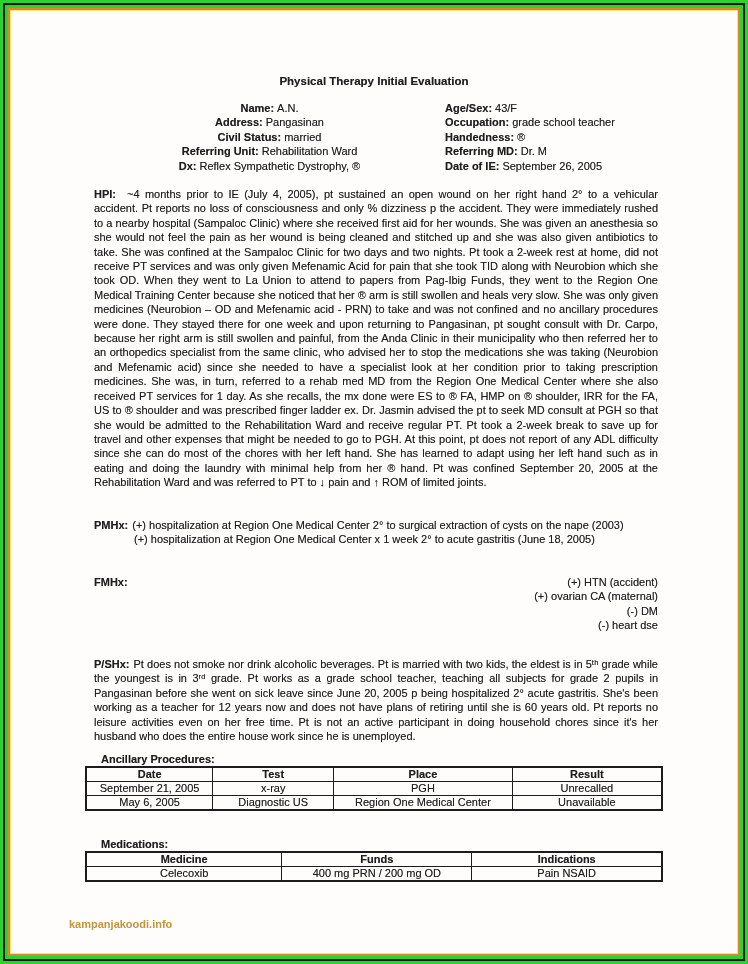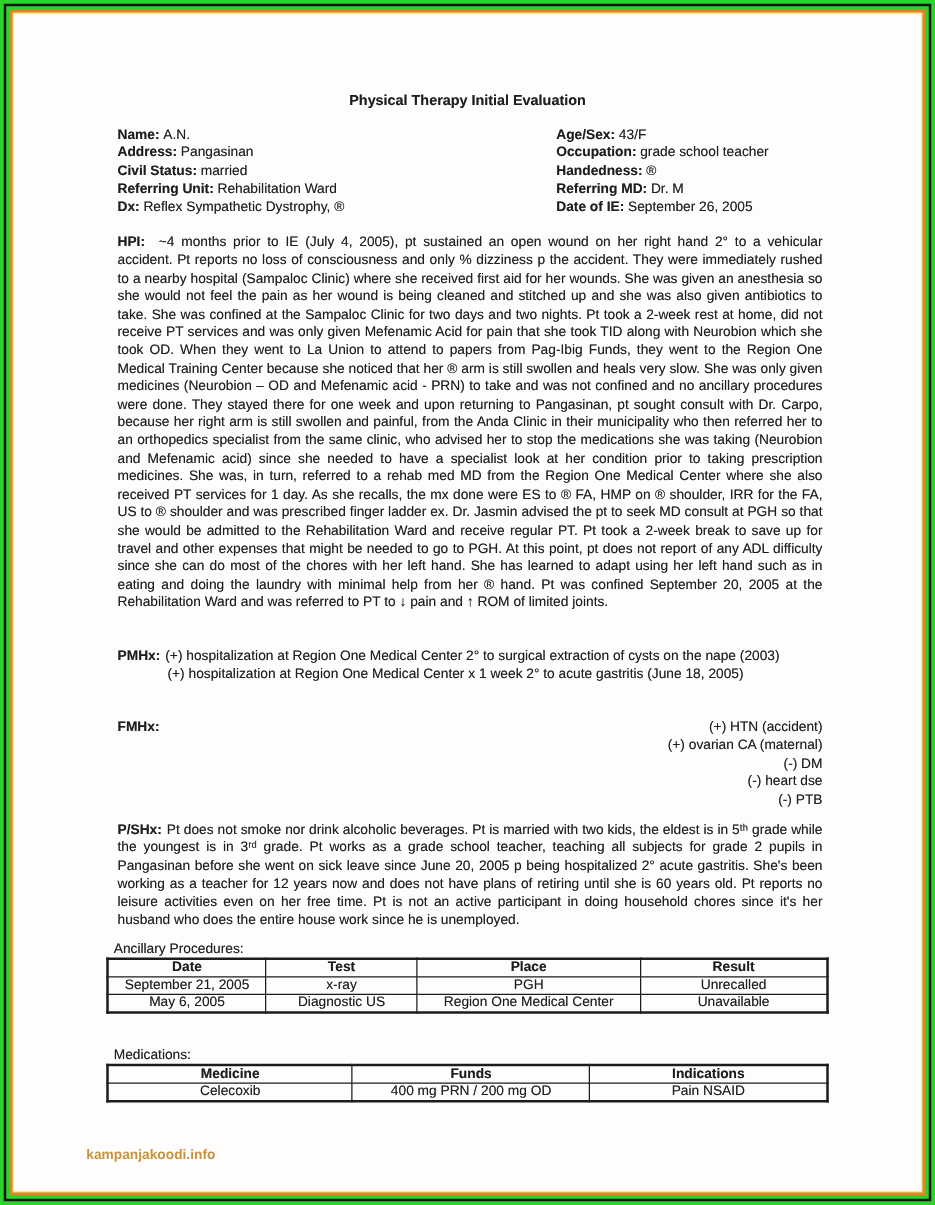--- a/index.html
+++ b/index.html
@@ -33,36 +33,36 @@
     text-align: center; font-weight: bold; font-size: 11.5px;
   }
   .sec { position: absolute; left: 83px; width: 564px; }
   .just { text-align: justify; }
   .lbl { font-weight: bold; }
   .tab { display: inline-block; width: 11px; }
   .sp  { display: inline-block; width: 4px; }
 
   .info { top: 90px; }
   .info-row { display: flex; }
-  .info-cell-left  { width: 351px; }
+  .info-cell-left  { width: 351px; text-align: center; }
   .info-cell-right { flex: 1; }
   .info .lbl { margin-right: 3px; }
 
   .hpi  { top: 176px; }
   .pmhx { top: 507px; }
   .fmhx { top: 564px; text-align: right; }
   .pshx { top: 646px; }
   .indent { margin-left: 40px; }
   .hang { position: relative; padding-left: 40px; }
   .hang .lbl { position: absolute; left: 0; top: 0; }
 
   .tbl-sec { position: absolute; left: 74px; width: 578px; }
   .anc { top: 741px; }
   .med { top: 826px; }
-  .tbl-heading { font-weight: normal; margin-left: 6px; margin-bottom: 0px; }
+  .tbl-heading { font-weight: bold; margin-left: 16px; margin-bottom: 0px; }
   table.dtable {
     width: 578px; border-collapse: collapse; table-layout: fixed;
     border: 2px solid #1c1c1c;
   }
   table.dtable th, table.dtable td {
     border: 1px solid #1c1c1c;
     height: 14px; padding: 0 2px;
     text-align: center; vertical-align: middle;
     font-size: 11px; line-height: 13px; font-weight: normal;
   }
@@ -116,21 +116,20 @@
         </div>
         <div class="indent">(+) hospitalization at Region One Medical Center x 1 week 2° to acute gastritis (June 18, 2005)</div>
       </div>
 
       <div class="sec fmhx hang">
         <span class="lbl">FMHx:</span>
         <div>(+) HTN (accident)</div>
         <div>(+) ovarian CA (maternal)</div>
         <div>(-) DM</div>
         <div>(-) heart dse</div>
-        <div>(-) PTB</div>
       </div>
 
       <div class="sec pshx just">
         <span class="lbl">P/SHx:</span><span class="sp"></span><span>Pt does not smoke nor drink alcoholic beverages. Pt is married with two kids, the eldest is in 5ᵗʰ grade while the youngest is in 3ʳᵈ grade. Pt works as a grade school teacher, teaching all subjects for grade 2 pupils in Pangasinan before she went on sick leave since June 20, 2005 p being hospitalized 2° acute gastritis. She's been working as a teacher for 12 years now and does not have plans of retiring until she is 60 years old. Pt reports no leisure activities even on her free time. Pt is not an active participant in doing household chores since it's her husband who does the entire house work since he is unemployed.</span>
       </div>
 
       <div class="tbl-sec anc">
         <div class="tbl-heading">Ancillary Procedures:</div>
         <table class="dtable">
           <colgroup>

